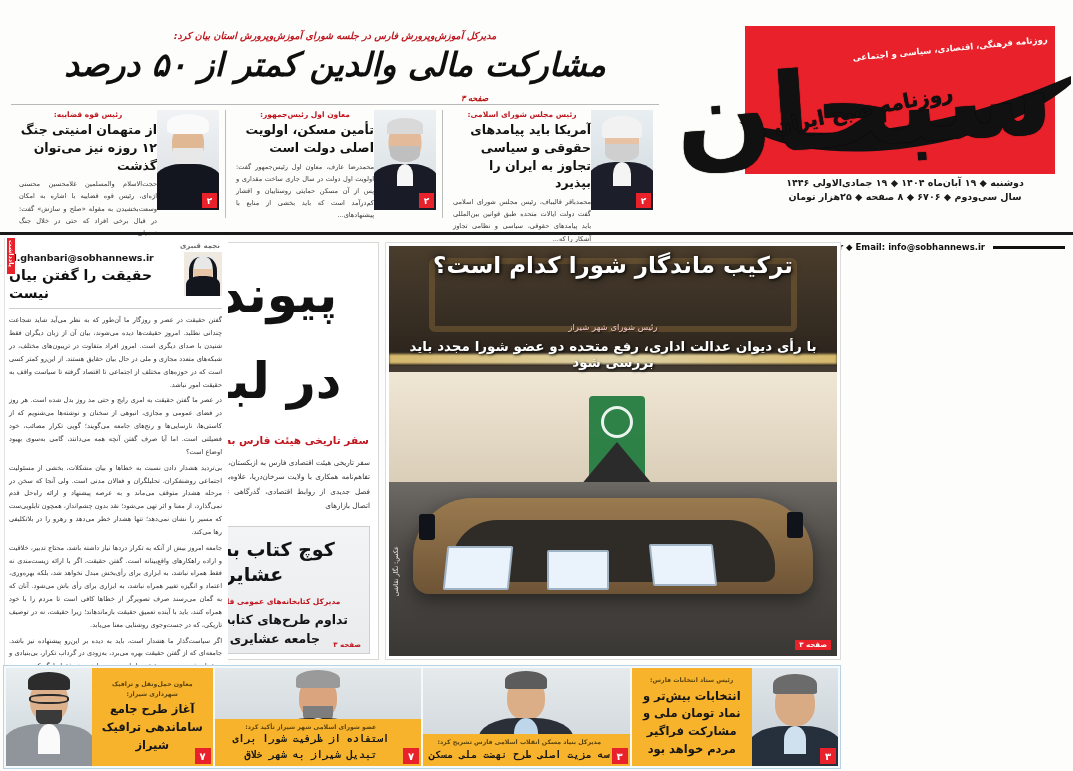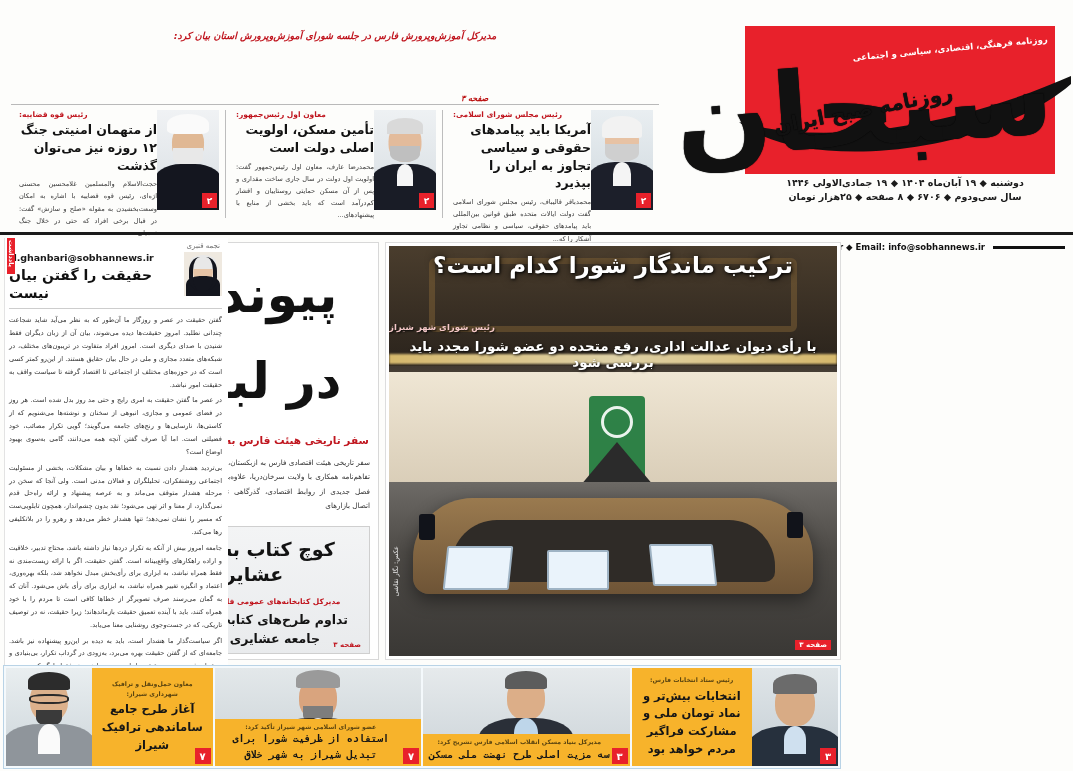--- a/index.html
+++ b/index.html
@@ -147,21 +147,21 @@
     position: relative;
     flex: 1 1 0;
     padding: 0 6px;
     display: flex; flex-direction: row; align-items: flex-start;
     border-left: 1px solid #bdbdbd;
   }
   .card:last-child { border-left: none; }
   .card .txt { flex: 1 1 auto; padding-left: 4px; }
   .card .ck {
     font-size: 7.5px; font-weight: 700; color: #c0161f;
-    text-align: left; margin-bottom: 2px;
+    text-align: center; margin-bottom: 2px;
   }
   .card .ch {
     font-size: 12.5px; font-weight: 700; color: #121212;
     text-align: right; line-height: 1.42;
     margin-bottom: 4px;
   }
   .card .cb {
     font-size: 6.6px; color: #3a3a3a; line-height: 1.85;
     text-align: justify;
   }
@@ -286,22 +286,22 @@
     position: absolute;
     top: 6px; right: 0; left: 0;
     text-align: center;
     font-size: 23px; font-weight: 700; color: #ffffff;
     text-shadow: 1px 1px 3px rgba(0,0,0,.95), 0 0 10px rgba(0,0,0,.8);
     z-index: 5;
   }
   .ov-kicker {
     position: absolute;
     top: 76px; right: 0; left: 0;
-    text-align: left;
-    font-size: 8.5px; font-weight: 700; color: #f4c8c8;
+    text-align: center;
+    font-size: 8.5px; font-weight: 400; color: #f4c8c8;
     text-shadow: 1px 1px 2px rgba(0,0,0,.9);
     z-index: 5;
   }
   .ov-sub {
     position: absolute;
     top: 92px; right: 0; left: 0;
     text-align: center;
     font-size: 13.5px; font-weight: 700; color: #ffffff;
     text-shadow: 1px 1px 3px rgba(0,0,0,.95);
     z-index: 5;
@@ -340,21 +340,21 @@
   }
   .op-tag span {
     display: block;
     color: #fff; font-size: 6.5px; font-weight: 700;
     writing-mode: vertical-rl;
     text-align: center;
     line-height: 8px;
     padding-top: 2px;
   }
   .op-author {
-    font-size: 7px; color: #6d6d6d; font-weight: 400;
+    font-size: 7px; color: #6d6d6d; font-weight: 700;
     text-align: right; margin-top: 2px; padding-right: 2px;
   }
   .op-head-row {
     display: flex; flex-direction: row; align-items: flex-start;
     gap: 6px; margin-top: 2px;
   }
   .op-avatar {
     position: relative;
     flex: 0 0 38px; height: 44px; overflow: hidden;
     background: #f0ece6;
@@ -449,20 +449,21 @@
 
       <div class="mast-rule">
         <span class="bar"></span>
         <span class="web">www.sobhannews.ir ◆ Email: info@sobhannews.ir</span>
         <span class="bar"></span>
       </div>
     </div>
 
     <div class="top-lead">
       <div class="kicker">مدیرکل آموزش‌وپرورش فارس در جلسه شورای آموزش‌وپرورش استان بیان کرد:</div>
+      <div class="hl">مشارکت مالی والدین کمتر از ۵۰ درصد</div>
       <div class="pg">صفحه ۳</div>
     </div>
     <div class="top-hr"></div>
 
     <div class="cards">
 
       <div class="card">
         <div class="photo">
           <div class="pp">
             <div class="bg" style="background:linear-gradient(180deg,#e9eef1 0%,#cfd8de 100%)"></div>

